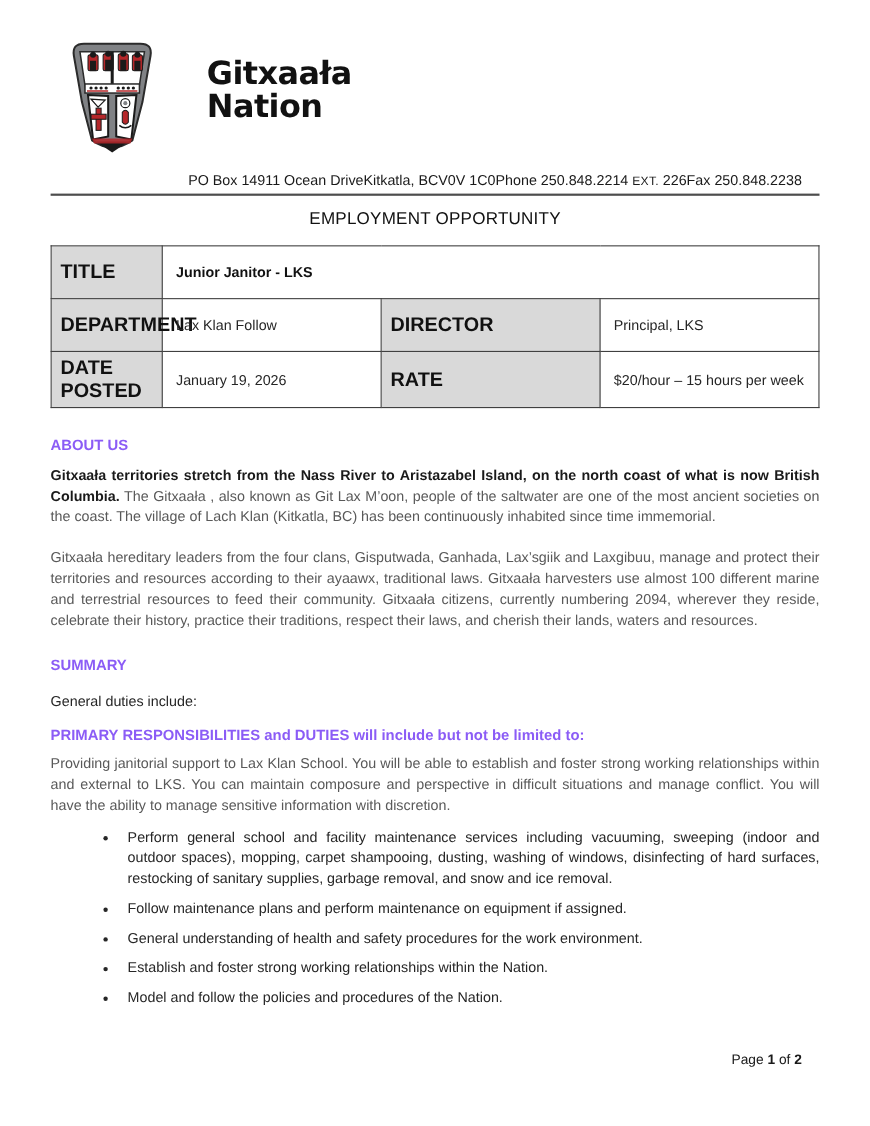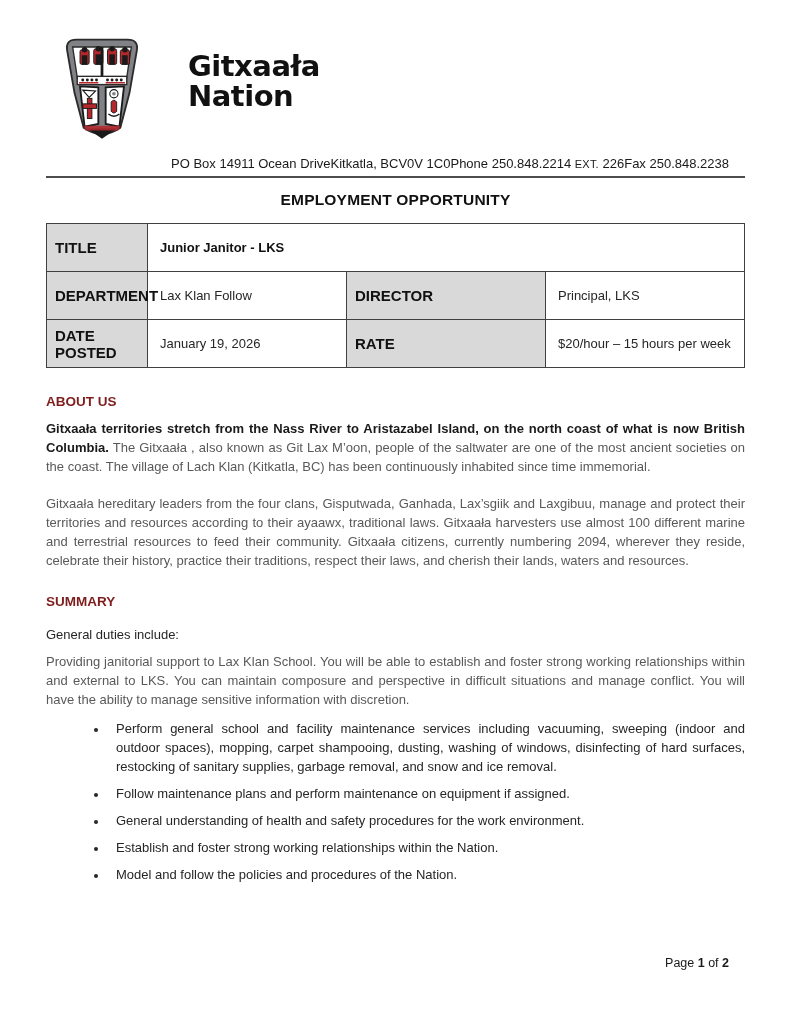--- a/index.html
+++ b/index.html
@@ -33,44 +33,44 @@
     margin-top: 8px; padding: 0 16px 0 16px;
   }
   .contact-row .ext-label { font-size: 11px; letter-spacing: 0.2px; }
   .rule {
     border-bottom: 2px solid #4d4d4d;
     margin-top: 5px;
   }
 
   
   .doc-title {
-    text-align: center; font-weight: bold; font-size: 15.5px;
+    text-align: center; font-weight: normal; font-size: 15.5px;
     color: #111111; margin-top: 13px; letter-spacing: 0.2px;
   }
 
   
   table.job {
     width: 100%; border-collapse: collapse; margin-top: 14px;
     table-layout: fixed;
   }
   table.job td {
     border: 1px solid #404040;
     height: 48px; vertical-align: middle;
     font-size: 13px; padding: 4px 12px;
   }
   table.job td.lbl {
-    background: #d9d9d9; font-weight: bold; font-size: 15px; color: #111111;
+    background: #d9d9d9; font-weight: bold; font-size: 18px; color: #111111;
     padding: 4px 8px;
   }
   table.job td.val-bold { font-weight: bold; color: #111111; }
   .c1 { width: 101px; } .c2 { width: 246px; } .c3 { width: 95px; }
 
   
   .section-heading {
-    font-weight: bold; font-size: 13.5px; color: #7f1d1d;
+    font-weight: bold; font-size: 13.5px; color: #8b5cf6;
   }
   p.body, li {
     font-size: 13px; line-height: 19px; text-align: justify;
   }
   .gray-text { color: #595959; }
   .dark-text { color: #262626; }
   .lead-bold { font-weight: bold; color: #1a1a1a; }
 
   .mt-26 { margin-top: 26px; } .mt-24 { margin-top: 24px; }
   .mt-18 { margin-top: 18px; } .mt-16 { margin-top: 16px; }
@@ -201,20 +201,21 @@
     </tbody>
   </table>
 
   <div class="section-heading mt-26">ABOUT US</div>
   <p class="body gray-text mt-10"><span class="lead-bold">Gitxaała territories stretch from the Nass River to Aristazabel Island, on the north coast of what is now British Columbia.</span><span> The Gitxaała , also known as Git Lax M’oon, people of the saltwater are one of the most ancient societies on the coast. The village of Lach Klan (Kitkatla, BC) has been continuously inhabited since time immemorial.</span></p>
   <p class="body gray-text mt-18">Gitxaała hereditary leaders from the four clans, Gisputwada, Ganhada, Lax’sgiik and Laxgibuu, manage and protect their territories and resources according to their ayaawx, traditional laws. Gitxaała harvesters use almost 100 different marine and terrestrial resources to feed their community. Gitxaała citizens, currently numbering 2094, wherever they reside, celebrate their history, practice their traditions, respect their laws, and cherish their lands, waters and resources.</p>
 
   <div class="section-heading mt-24">SUMMARY</div>
   <p class="body dark-text mt-16">General duties include:</p>
 
+  <div class="section-heading mt-14">PRIMARY RESPONSIBILITIES and DUTIES will include but not be limited to:</div>
   <p class="body gray-text mt-8">Providing janitorial support to Lax Klan School. You will be able to establish and foster strong working relationships within and external to LKS. You can maintain composure and perspective in difficult situations and manage conflict. You will have the ability to manage sensitive information with discretion.</p>
   <ul class="duties">
     <li>Perform general school and facility maintenance services including vacuuming, sweeping (indoor and outdoor spaces), mopping, carpet shampooing, dusting, washing of windows, disinfecting of hard surfaces, restocking of sanitary supplies, garbage removal, and snow and ice removal.</li>
     <li>Follow maintenance plans and perform maintenance on equipment if assigned.</li>
     <li>General understanding of health and safety procedures for the work environment.</li>
     <li>Establish and foster strong working relationships within the Nation.</li>
     <li>Model and follow the policies and procedures of the Nation.</li>
   </ul>
 
 </div>

